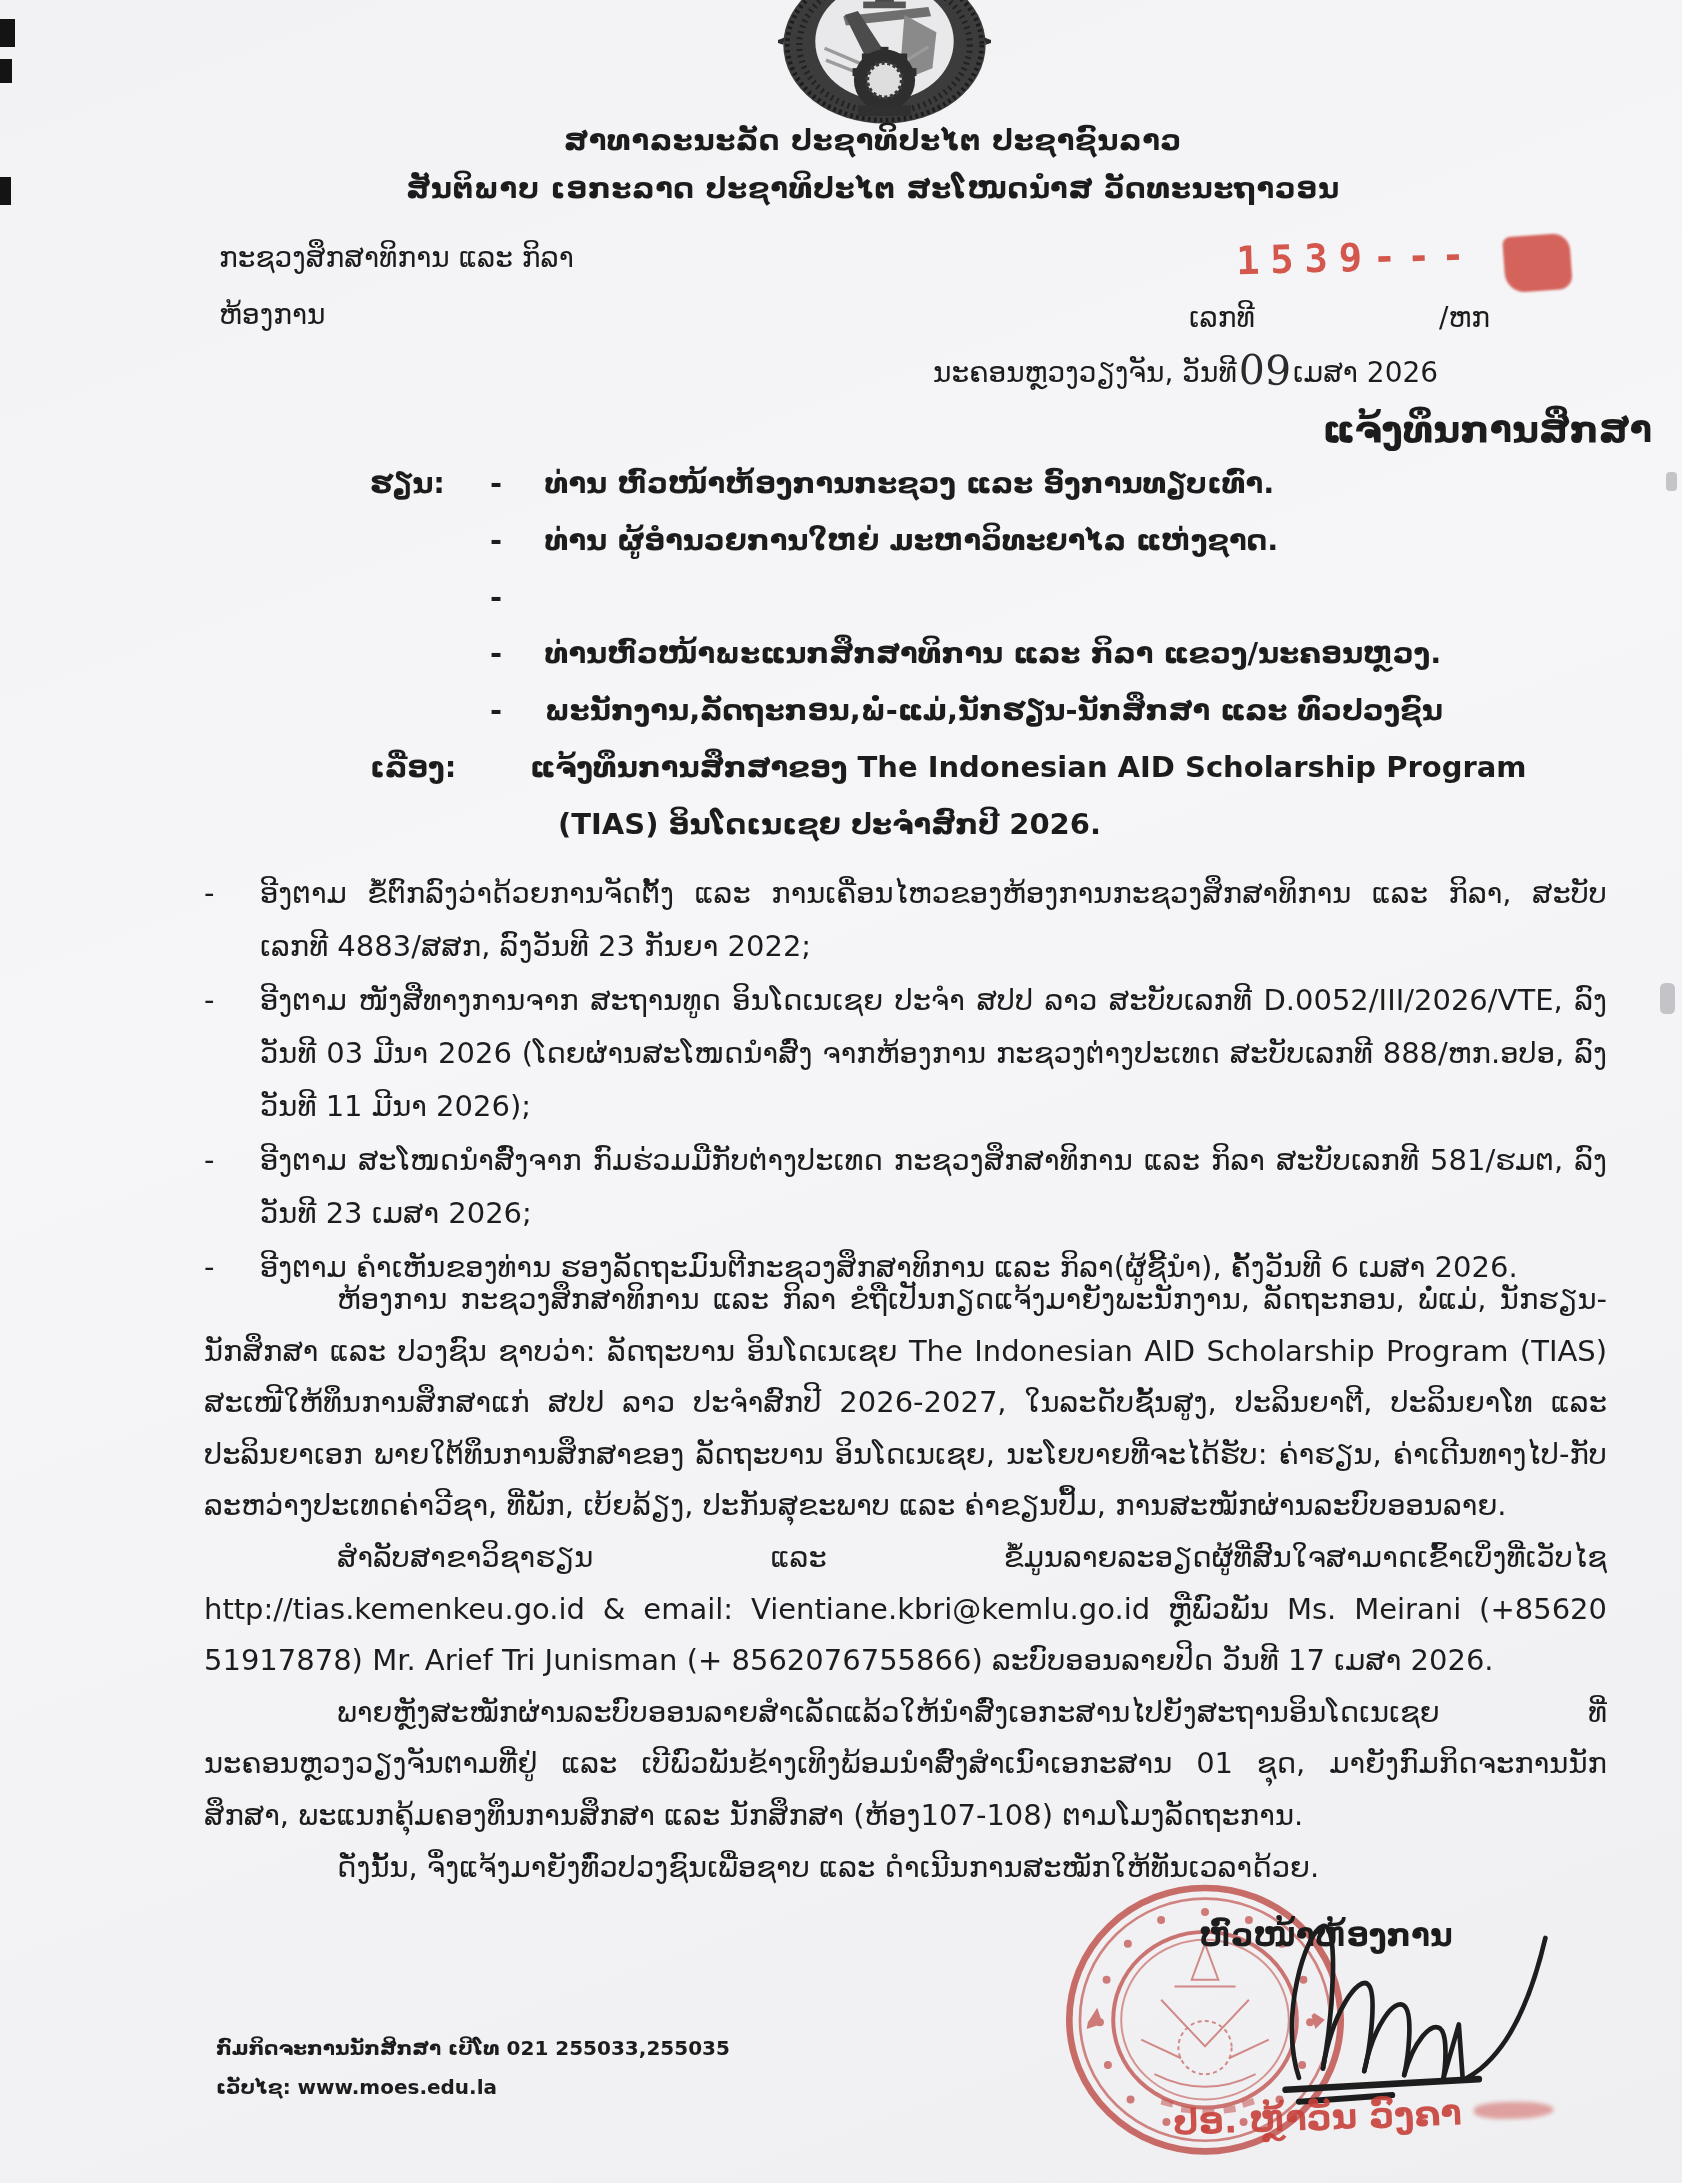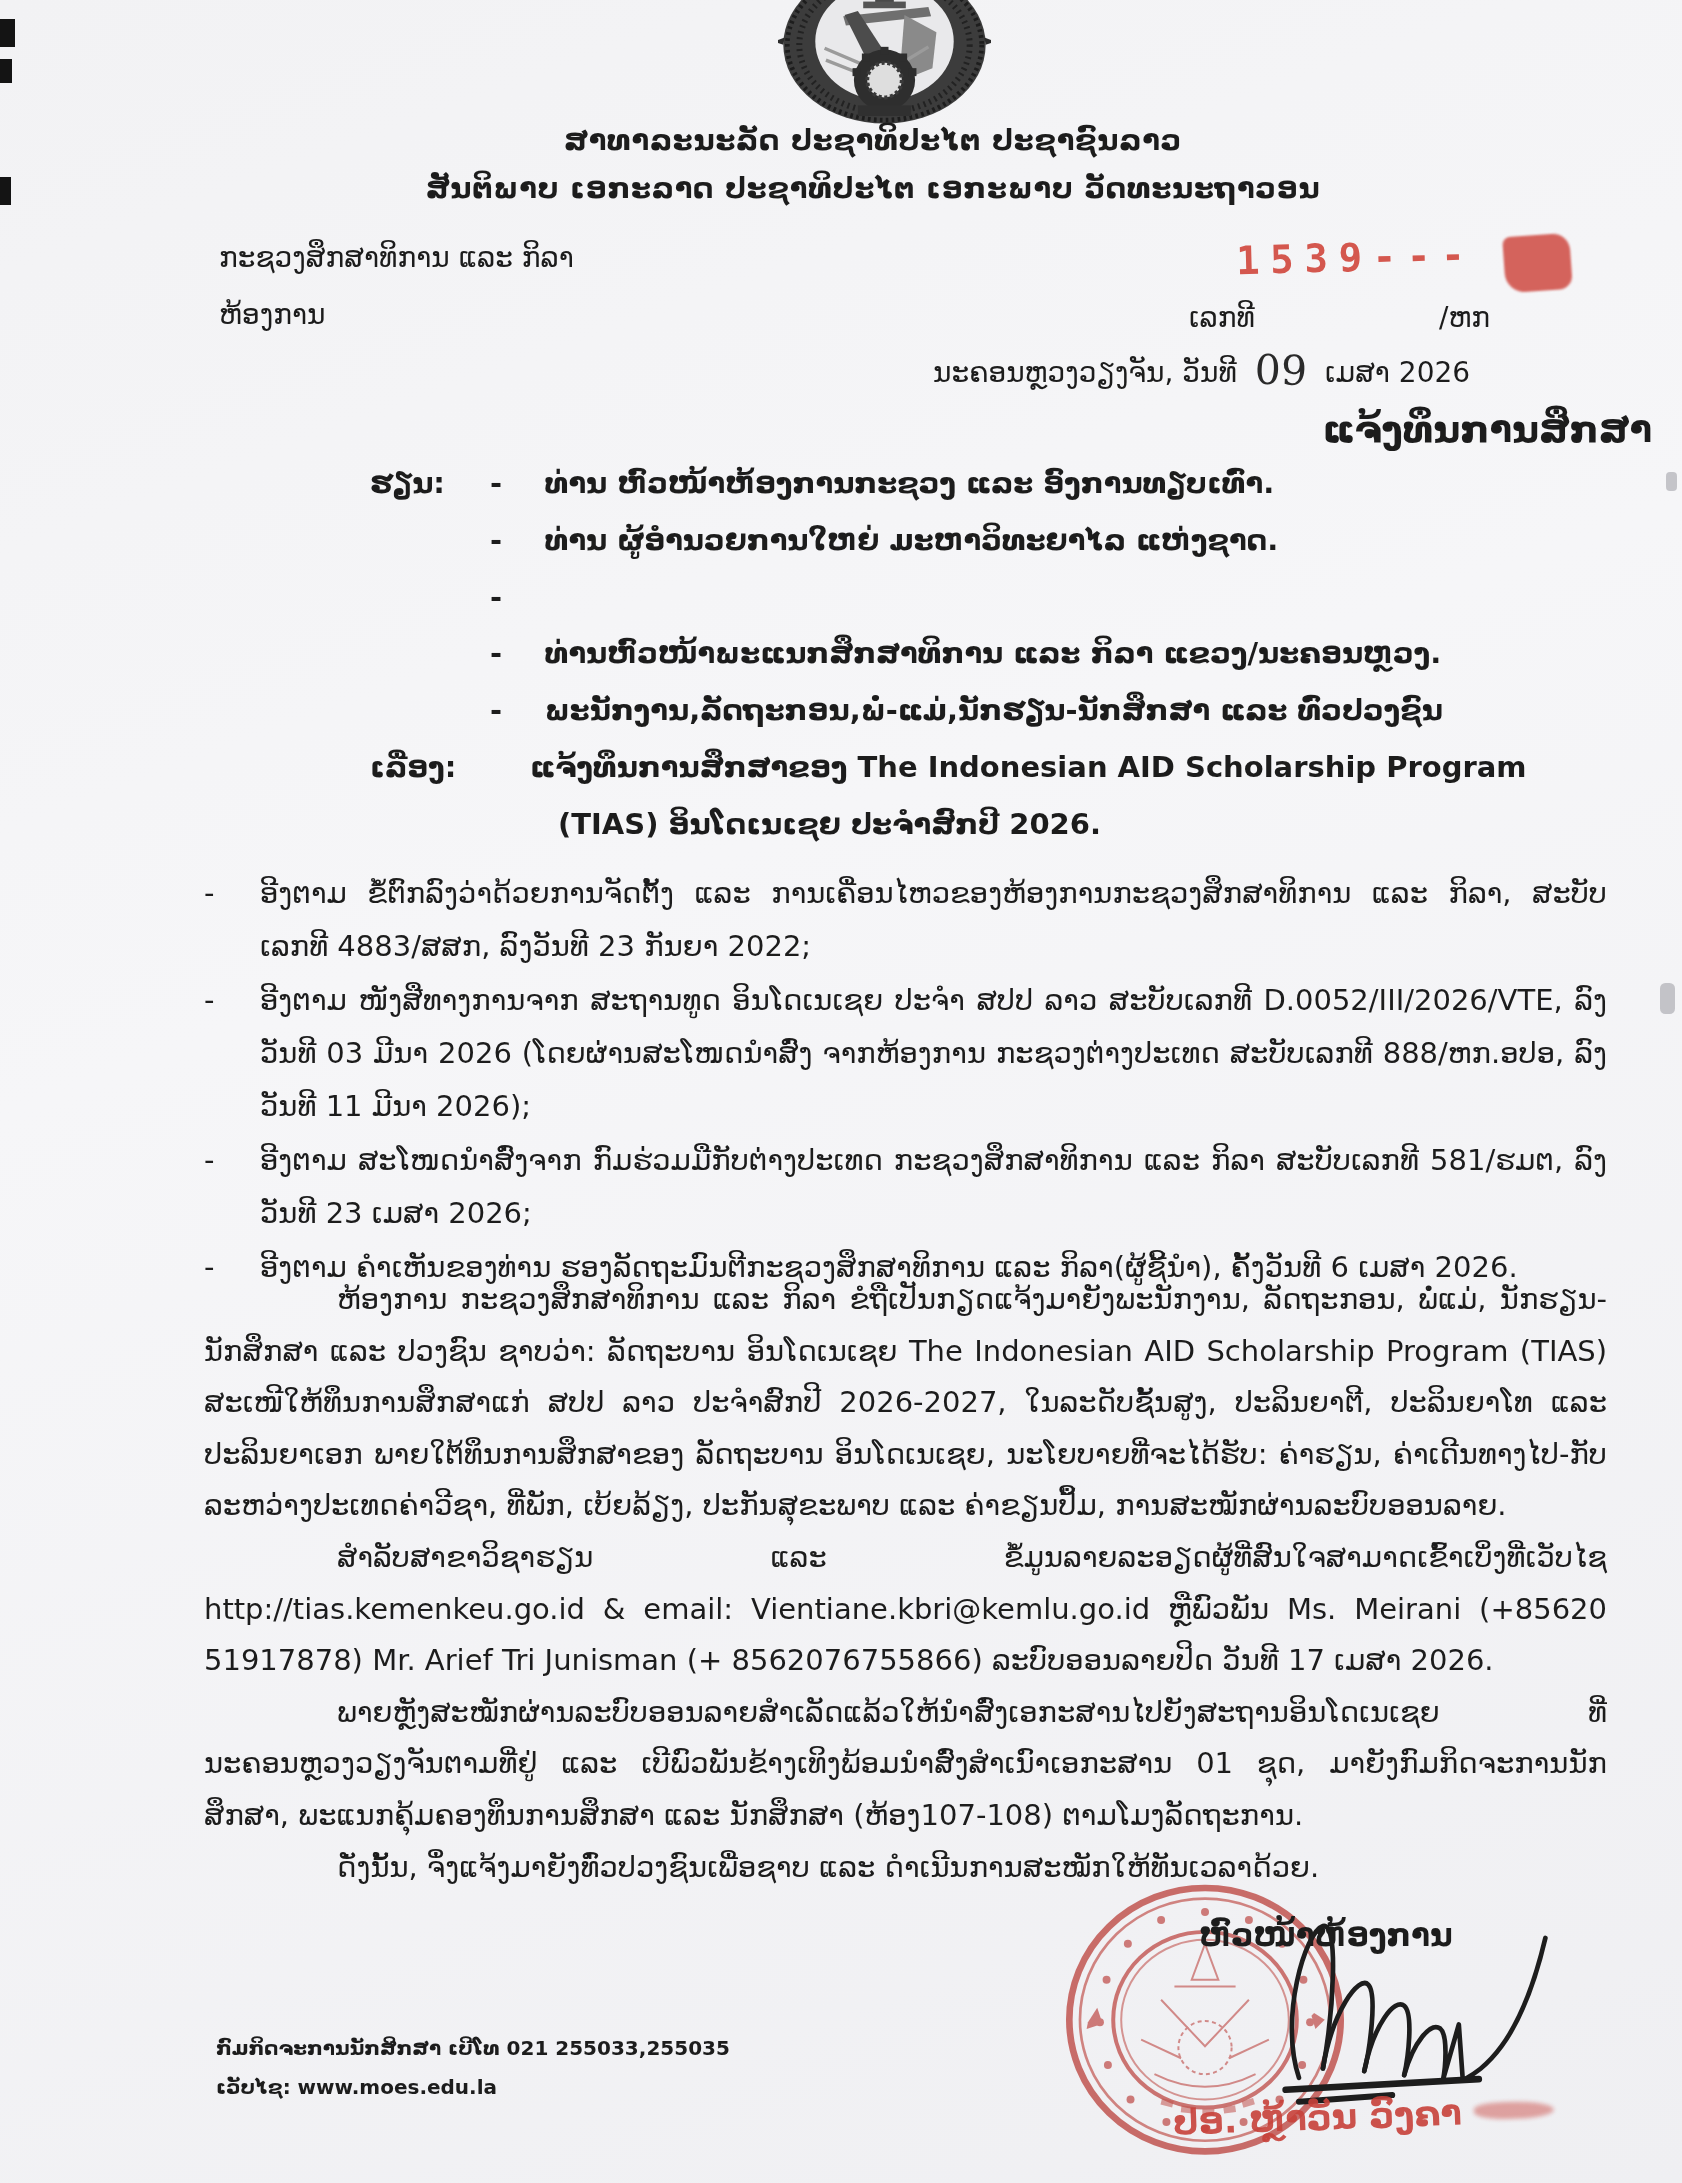--- a/index.html
+++ b/index.html
@@ -18,21 +18,21 @@
   .ref-suffix{left:1439px;top:301px;font-size:28px;}
   .stamp-number{
     left:1236px;top:235px;font-size:39px;letter-spacing:10.7px;
     font-family:"DejaVu Sans Mono",monospace;color:#d24a40;transform:rotate(-1.5deg);
     opacity:.92;font-weight:700;
   }
   .stamp-blob{
     left:1504px;top:235px;width:67px;height:56px;background:#cf4a42;border-radius:8px 17.3px 13.3px 20px;
     filter:blur(1.3px);opacity:.85;transform:rotate(-4deg);
   }
-  .date-line{left:933px;top:341px;font-size:28px;white-space:nowrap;display:flex;align-items:flex-end;gap:18px;}
+  .date-line{left:933px;top:341px;font-size:28px;white-space:nowrap;display:flex;align-items:flex-end;gap:2px;}
   .hand-day{font-size:41px;font-weight:400;color:#2a2a2a;transform:rotate(2deg) translateY(5.3px);font-family:"DejaVu Serif",serif;}
   
   .doc-title{left:120px;top:408px;width:1532px;text-align:right;font-size:37px;font-weight:700;}
   
   .to-label{left:370px;top:466px;font-size:29px;font-weight:700;}
   .recipient-row{left:490px;width:1146px;font-size:29px;font-weight:700;display:flex;gap:36px;}
   .recipient-row .dash{width:18.7px;flex:none;}
   
   .subject-label{left:370px;top:750px;font-size:29px;font-weight:700;}
   .subject-1{left:530px;top:750px;width:1079px;font-size:29px;font-weight:700;}
@@ -100,21 +100,21 @@
     <circle cx="160" cy="168" r="26" fill="#dedede"></circle>
     <circle cx="160" cy="168" r="26" fill="none" stroke="#3a3a3a" stroke-width="6" stroke-dasharray="5 4"></circle>
 
     <ellipse cx="160" cy="115" rx="128" ry="101" fill="none" stroke="#222" stroke-width="9" stroke-dasharray="3 6"></ellipse>
     <ellipse cx="160" cy="115" rx="146" ry="113" fill="none" stroke="#1d1d1d" stroke-width="7" stroke-dasharray="4 5"></ellipse>
     <rect x="120" y="206" width="80" height="16" fill="#303030"></rect>
   </svg>
 </div>
 
 <div class="abs nat-line lao" style="top:123px;">ສາທາລະນະລັດ ປະຊາທິປະໄຕ ປະຊາຊົນລາວ</div>
-<div class="abs nat-line lao" style="top:171px;">ສັນຕິພາບ ເອກະລາດ ປະຊາທິປະໄຕ ເອກະພາບ ວັດທະນະຖາວອນ</div>
+<div class="abs nat-line lao" style="top:171px;">ສັນຕິພາບ ເອກະລາດ ປະຊາທິປະໄຕ ສະໂໜດນຳສ ວັດທະນະຖາວອນ</div>
 
 <div class="abs ministry lao">ກະຊວງສຶກສາທິການ ແລະ ກິລາ</div>
 <div class="abs office lao">ຫ້ອງການ</div>
 
 <div class="abs stamp-number">1539---</div>
 <div class="abs stamp-blob"></div>
 <div class="abs ref-label lao">ເລກທີ</div>
 <div class="abs ref-suffix lao">/ຫກ</div>
 
 <div class="abs date-line">

